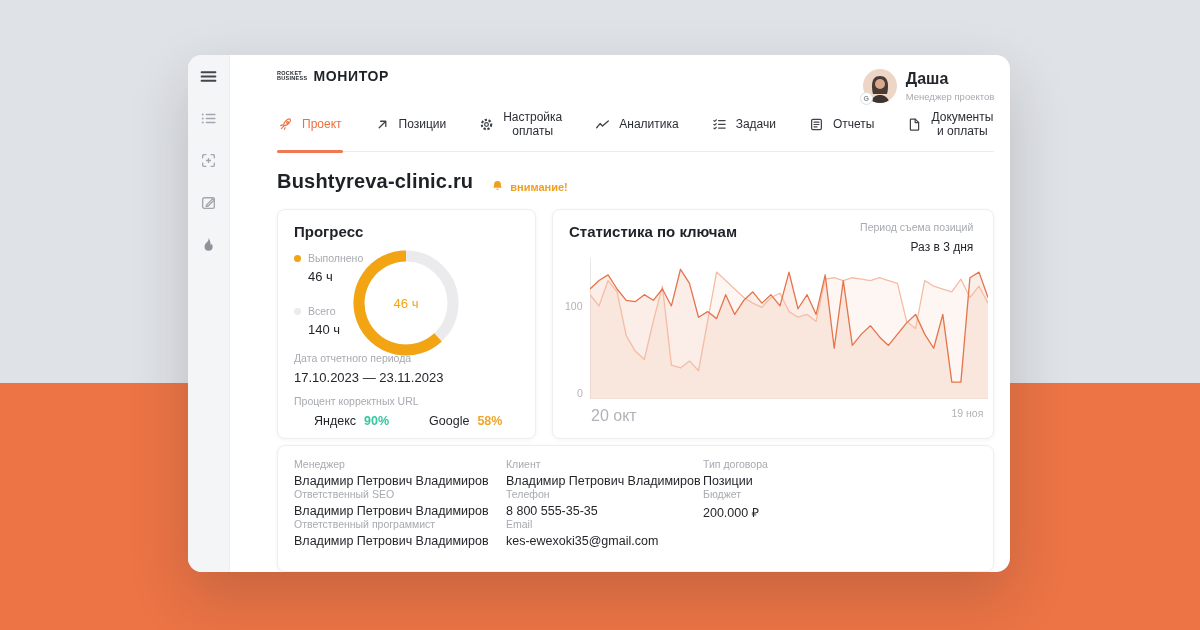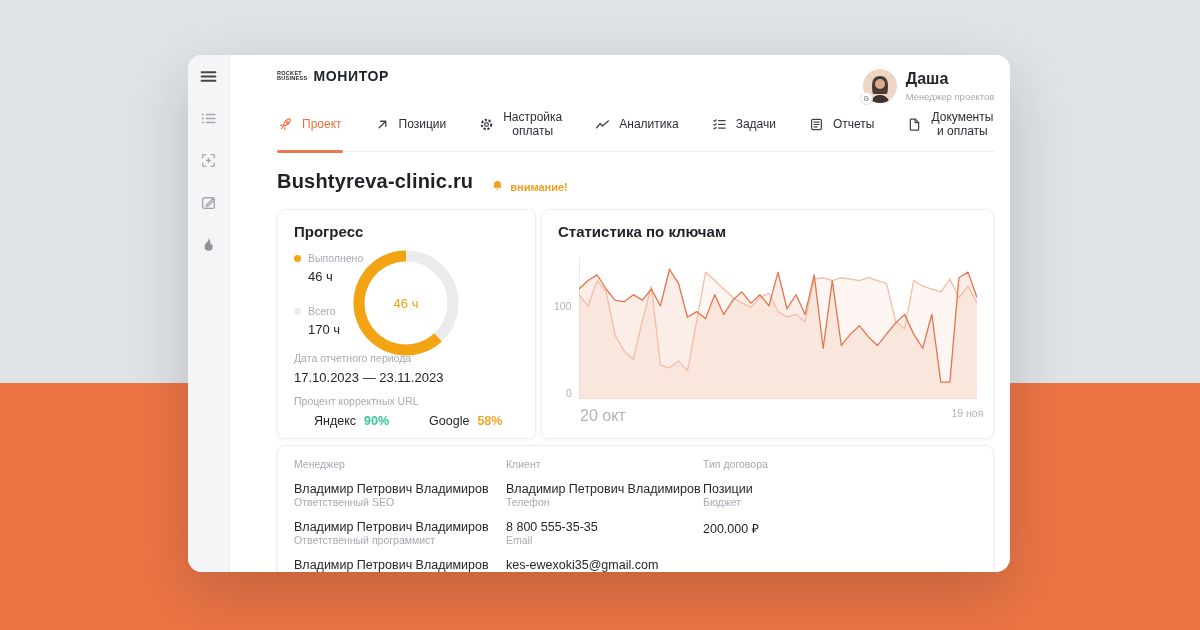--- a/index.html
+++ b/index.html
@@ -54,21 +54,21 @@
   
   .title-row { display:flex; align-items:center; gap:18px; margin-top:17px; }
   .page-title { font-size:20px; font-weight:700; letter-spacing:.2px; color:#1E2126; }
   .alert-badge { display:flex; align-items:center; gap:6px; margin-top:11px; cursor:pointer; }
   .alert-badge svg { width:13px; height:13px; }
   .alert-text { font-size:11px; font-weight:700; color:#F0A01E; }
 
   
   .card { background:#fff; border:1px solid #EEEEF2; border-radius:8px;
     box-shadow:0 1px 4px rgba(30,35,60,.05); }
-  .cards-row { display:flex; gap:5px; margin-top:16px; }
+  .cards-row { display:flex; gap:16px; margin-top:16px; }
   .progress-card { width:259px; height:230px; position:relative; flex:none; }
   .stats-card { flex:1; height:230px; position:relative; }
   .card-title { font-size:15px; font-weight:700; color:#1F2227; }
 
   
   .progress-card .card-title { position:absolute; left:16px; top:13px; }
   .legend { position:absolute; left:16px; top:42px; display:flex; flex-direction:column; gap:21px; }
   .legend-item { display:flex; gap:7px; }
   .dot { width:7px; height:7px; border-radius:50%; margin-top:3px; flex:none; }
   .dot-done { background:#F2A413; }
@@ -98,21 +98,21 @@
   .x-start { position:absolute; left:38px; top:197px; font-size:16px; color:#B0B3B8; }
   .x-end { position:absolute; right:10px; top:197px; font-size:10.5px; color:#B0B3B8; }
   .chart-box { position:absolute; left:37px; top:48px; width:398px; height:141px; }
   .chart-box svg { width:100%; height:100%; display:block; }
 
   
   .info-card { margin-top:6px; height:137px; display:flex; padding:12px 16px; }
   .info-col { display:flex; flex-direction:column; }
   .info-col-1 { width:212px; } .info-col-2 { width:197px; } .info-col-3 { flex:1; }
   .field-label { font-size:10.5px; color:#A7AAB0; }
-  .field-value { font-size:12.5px; color:#24262B; margin-top:12px; }
+  .field-value { font-size:12.5px; color:#24262B; margin-top:4px; }
 </style>
 </head>
 <body>
 
 <div class="bg-bottom"></div>
 
 <div class="window">
 
   <div class="sidebar">
     <button class="side-btn dark">
@@ -258,21 +258,21 @@
             <span class="dot dot-done"></span>
             <div>
               <div class="legend-label">Выполнено</div>
               <div class="legend-value">46 ч</div>
             </div>
           </div>
           <div class="legend-item">
             <span class="dot dot-total"></span>
             <div>
               <div class="legend-label">Всего</div>
-              <div class="legend-value">170 ч</div>
+              <div class="legend-value">140 ч</div>
             </div>
           </div>
         </div>
         <div class="donut-wrap">
           <svg viewBox="-55 -55 110 110">
             <circle r="47" fill="none" stroke="#EBEBED" stroke-width="11"></circle>
             <path d="M32.05 34.36 A47 47 0 1 1 0 -47" fill="none" stroke="#F2A413" stroke-width="11"></path>
           </svg>
           <div class="donut-center">46 ч</div>
         </div>
@@ -290,20 +290,24 @@
             <div class="url-stat">
               <span class="engine">Google</span>
               <span class="pct pct-amber">58%</span>
             </div>
           </div>
         </div>
       </div>
 
       <div class="card stats-card">
         <div class="card-title">Статистика по ключам</div>
+        <div class="period">
+          <div class="mini-label">Период съема позиций</div>
+          <div class="period-value">Раз в 3 дня</div>
+        </div>
         <div class="y-max">100</div>
         <div class="y-min">0</div>
         <div class="chart-box">
           <svg id="stats-chart" viewBox="0 0 398 140" preserveAspectRatio="none">
             <line x1="0.5" y1="0" x2="0.5" y2="140" stroke="#E7E8EA" stroke-width="1"></line>
             <line x1="0" y1="139.5" x2="398" y2="139.5" stroke="#F0F0F2" stroke-width="1"></line>
           <polygon points="0,140 0.0,36.4 9.0,47.6 18.1,22.4 27.1,33.6 36.2,77.0 45.2,92.4 54.3,100.8 63.3,63.0 72.4,28.0 81.4,106.4 90.5,109.2 99.5,102.2 108.5,112.0 117.6,63.0 126.6,14.0 135.7,22.4 144.7,30.8 153.8,39.2 162.8,44.8 171.9,49.0 180.9,39.2 190.0,35.0 199.0,53.2 208.0,58.8 217.1,56.0 226.1,63.0 235.2,21.0 244.2,19.6 253.3,22.4 262.3,19.6 271.4,21.0 280.4,22.4 289.5,19.6 298.5,22.4 307.5,25.2 316.6,63.0 325.6,70.0 334.7,22.4 343.7,28.0 352.8,30.8 361.8,33.6 370.9,21.0 379.9,39.2 389.0,28.0 398.0,44.8 398,140" fill="rgba(247,214,198,0.22)"></polygon>
               <polygon points="0,140 0.0,30.8 9.0,22.4 18.1,16.8 27.1,30.8 36.2,42.0 45.2,43.4 54.3,36.4 63.3,42.0 72.4,30.8 81.4,47.6 90.5,11.2 99.5,25.2 108.5,58.8 117.6,53.2 126.6,60.2 135.7,36.4 144.7,56.0 153.8,42.0 162.8,33.6 171.9,44.8 180.9,36.4 190.0,47.6 199.0,14.0 208.0,50.4 217.1,36.4 226.1,56.0 235.2,16.8 244.2,89.6 253.3,22.4 262.3,86.8 271.4,75.6 280.4,67.2 289.5,78.4 298.5,86.8 307.5,75.6 316.6,64.4 325.6,56.0 334.7,75.6 343.7,89.6 352.8,56.0 361.8,123.2 370.9,123.2 379.9,19.6 389.0,14.0 398.0,39.2 398,140" fill="rgba(243,196,175,0.30)"></polygon>
               <polyline points="0.0,36.4 9.0,47.6 18.1,22.4 27.1,33.6 36.2,77.0 45.2,92.4 54.3,100.8 63.3,63.0 72.4,28.0 81.4,106.4 90.5,109.2 99.5,102.2 108.5,112.0 117.6,63.0 126.6,14.0 135.7,22.4 144.7,30.8 153.8,39.2 162.8,44.8 171.9,49.0 180.9,39.2 190.0,35.0 199.0,53.2 208.0,58.8 217.1,56.0 226.1,63.0 235.2,21.0 244.2,19.6 253.3,22.4 262.3,19.6 271.4,21.0 280.4,22.4 289.5,19.6 298.5,22.4 307.5,25.2 316.6,63.0 325.6,70.0 334.7,22.4 343.7,28.0 352.8,30.8 361.8,33.6 370.9,21.0 379.9,39.2 389.0,28.0 398.0,44.8" fill="none" stroke="#F5BCA4" stroke-width="1.3" stroke-linejoin="round"></polyline>
               <polyline points="0.0,30.8 9.0,22.4 18.1,16.8 27.1,30.8 36.2,42.0 45.2,43.4 54.3,36.4 63.3,42.0 72.4,30.8 81.4,47.6 90.5,11.2 99.5,25.2 108.5,58.8 117.6,53.2 126.6,60.2 135.7,36.4 144.7,56.0 153.8,42.0 162.8,33.6 171.9,44.8 180.9,36.4 190.0,47.6 199.0,14.0 208.0,50.4 217.1,36.4 226.1,56.0 235.2,16.8 244.2,89.6 253.3,22.4 262.3,86.8 271.4,75.6 280.4,67.2 289.5,78.4 298.5,86.8 307.5,75.6 316.6,64.4 325.6,56.0 334.7,75.6 343.7,89.6 352.8,56.0 361.8,123.2 370.9,123.2 379.9,19.6 389.0,14.0 398.0,39.2" fill="none" stroke="#E5744B" stroke-width="1.3" stroke-linejoin="round"></polyline>

